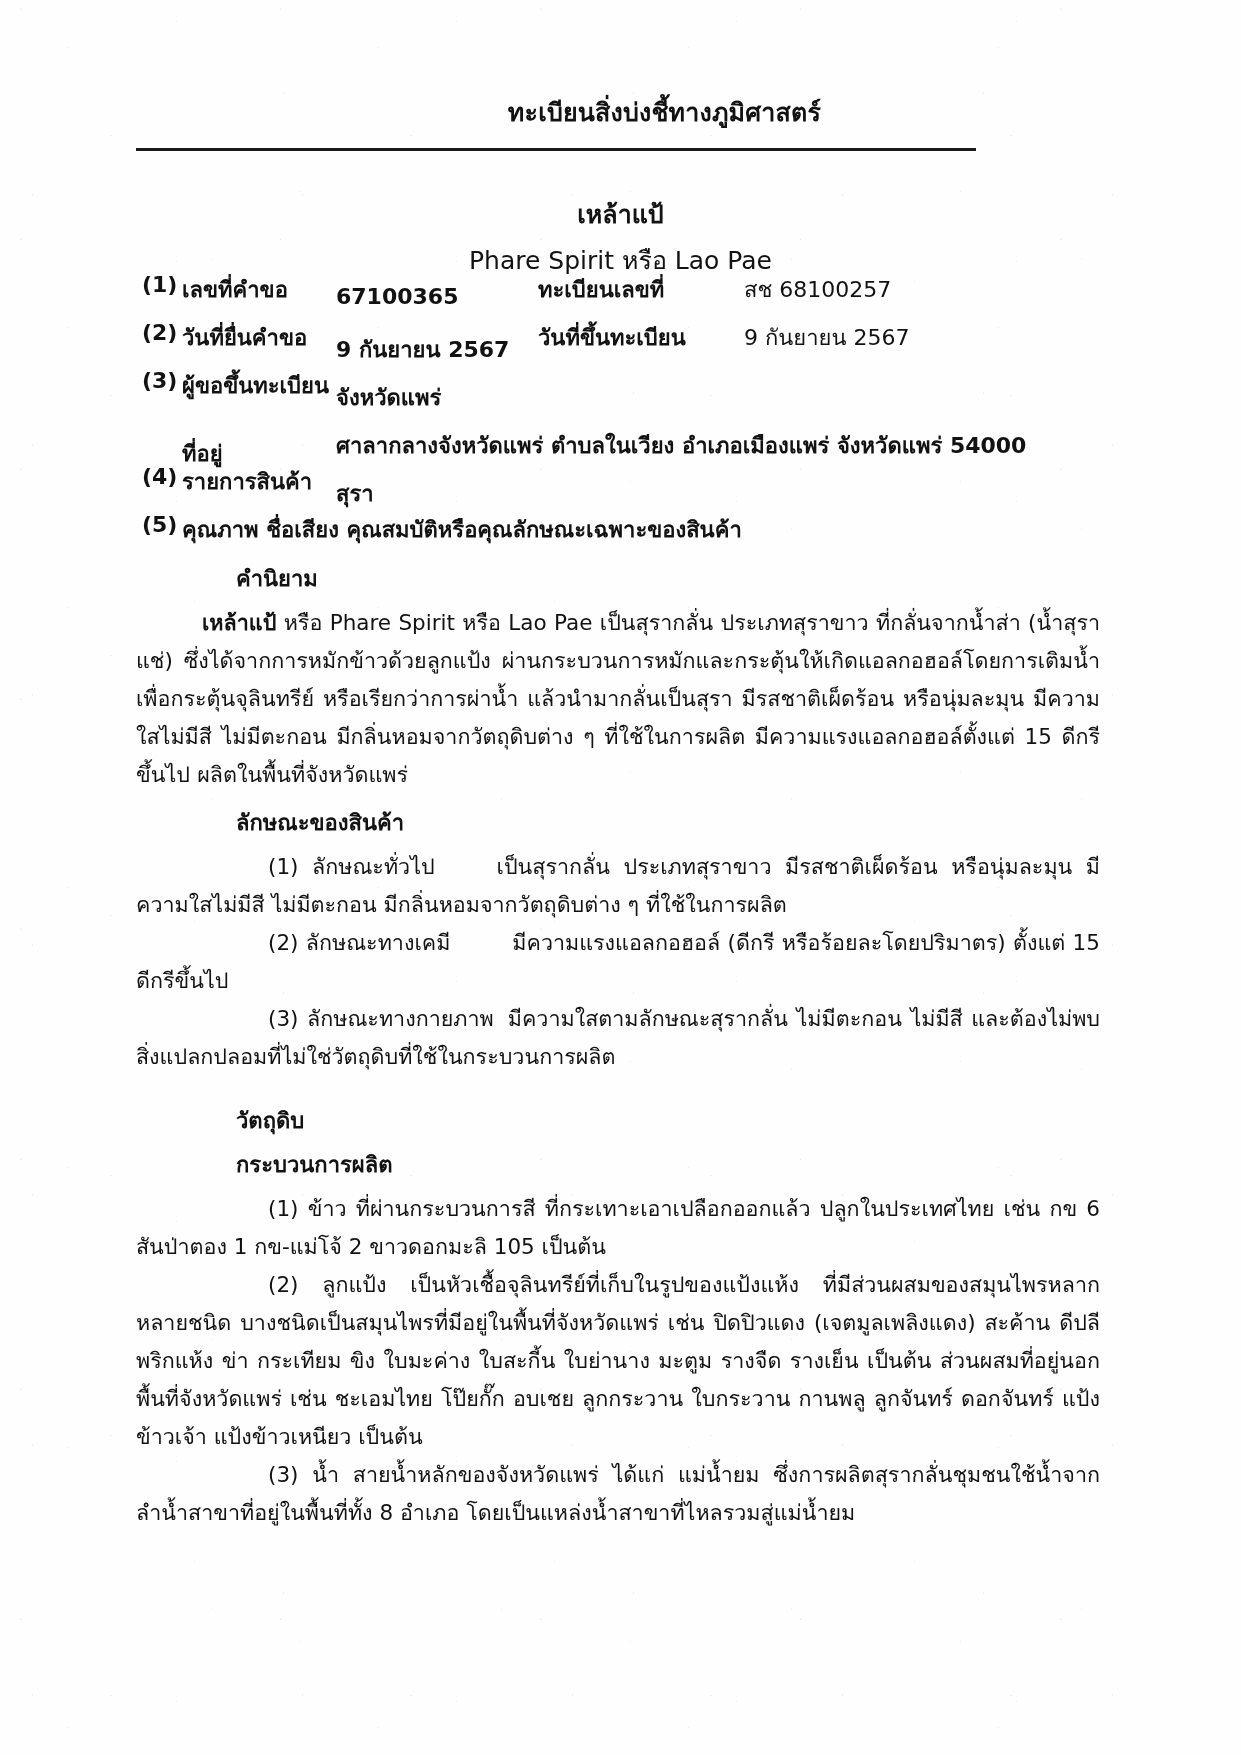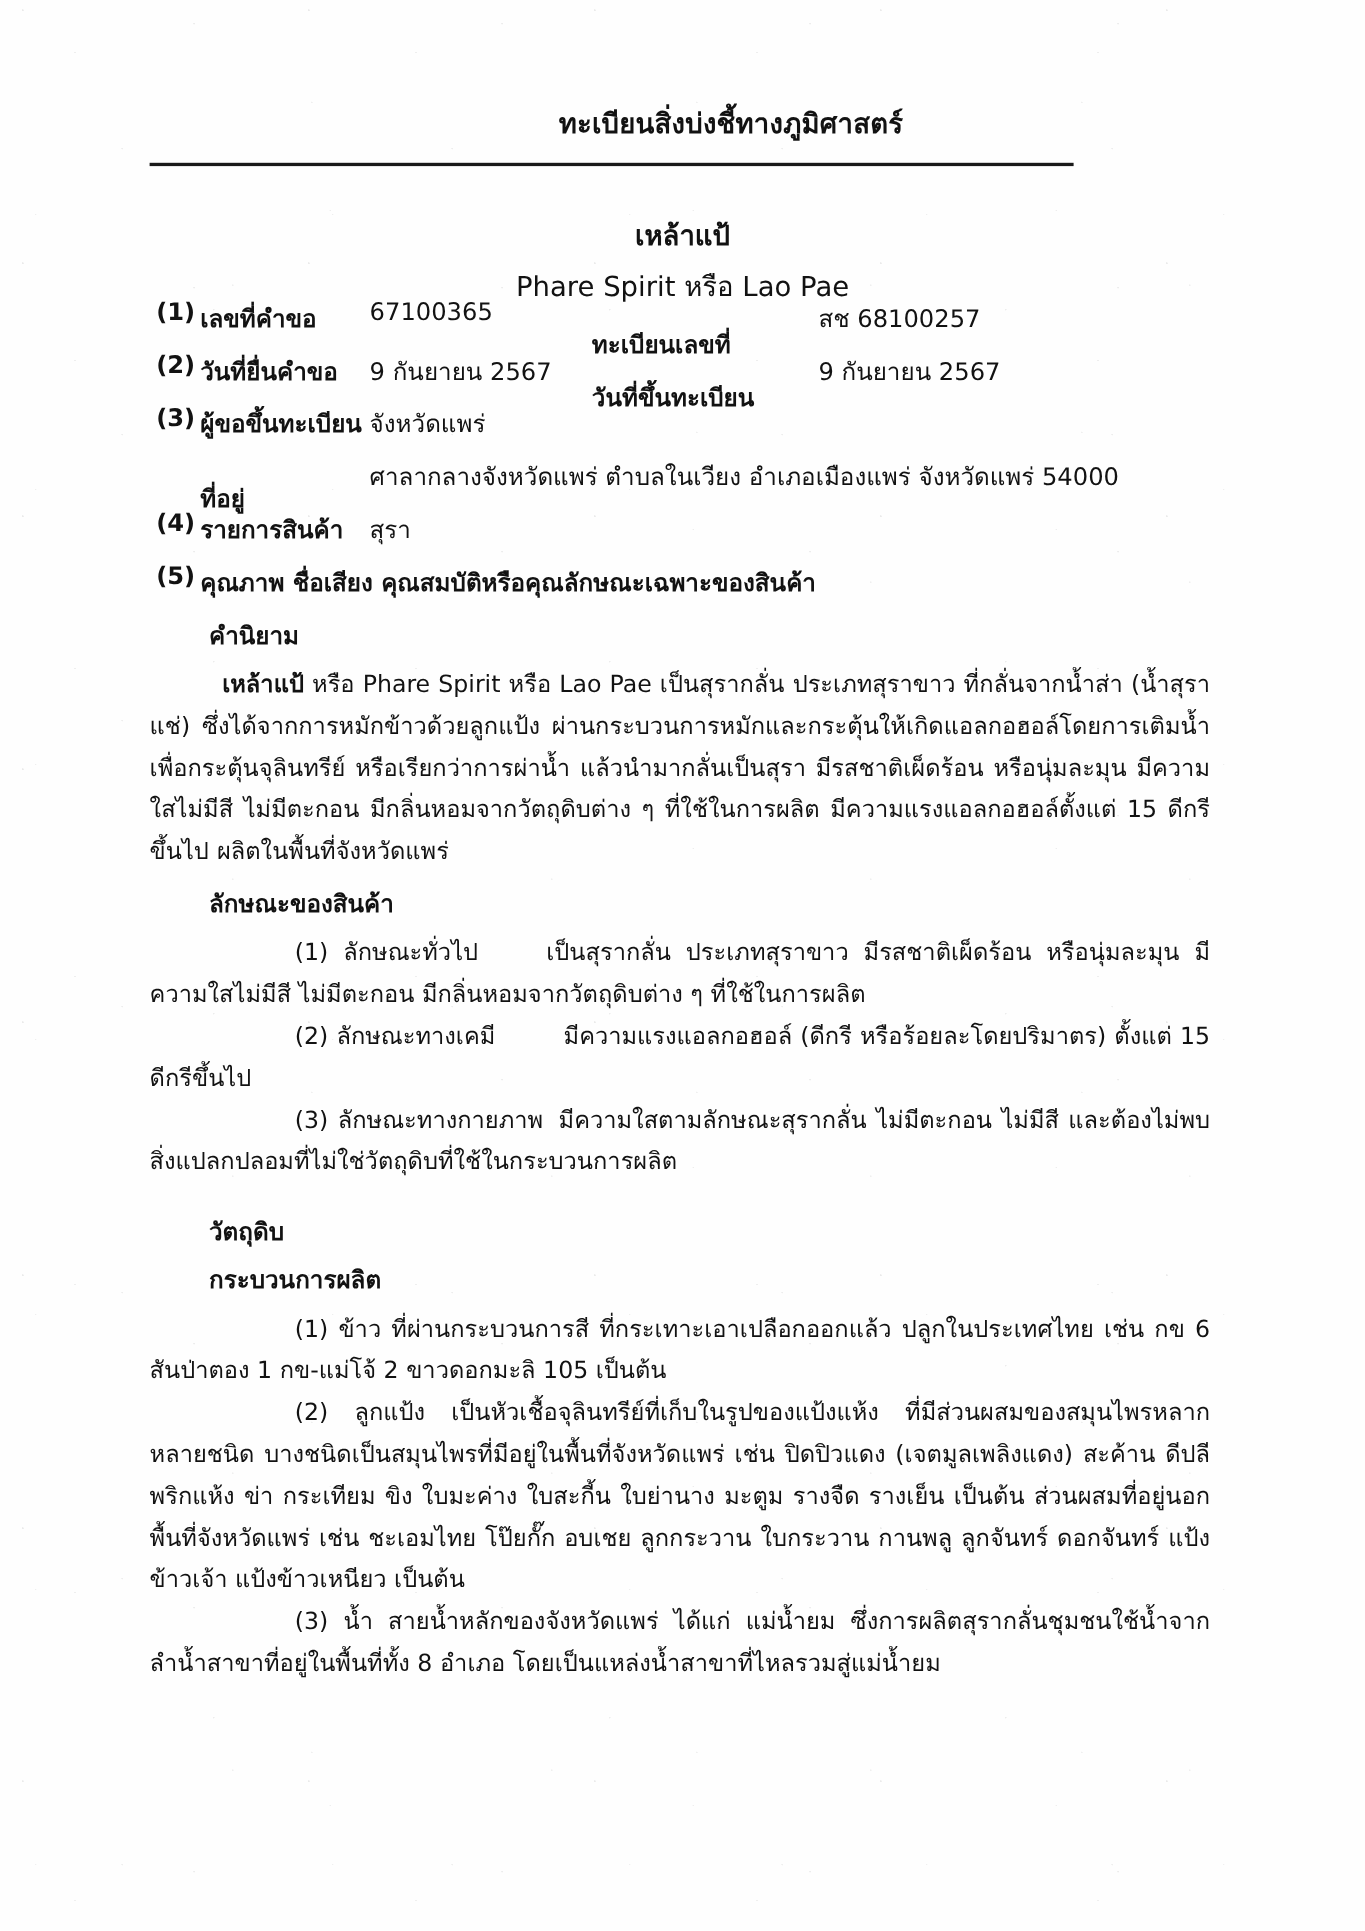--- a/index.html
+++ b/index.html
@@ -107,31 +107,30 @@
   .f-label {
     position: absolute;
     left: 182px;
     top: 0;
     font-weight: 700;
     white-space: nowrap;
   }
   .f-value {
     position: absolute;
     left: 336px;
-    top: 0;
-    font-weight: 400;
+    top: 12px;
+    font-weight: 700;
     white-space: nowrap;
   }
   .f-label2 {
     position: absolute;
     left: 538px;
     top: 0;
     font-weight: 700;
     white-space: nowrap;
-    margin-top: 24px;
   }
   .f-value2 {
     position: absolute;
     left: 744px;
     top: 0;
     font-weight: 400;
     white-space: nowrap;
   }
   .f-label-indent {
     position: absolute;
@@ -158,21 +157,21 @@
   
   .body-block {
     position: absolute;
     left: 136px;
     top: 560px;
     width: 964px;
   }
   .sub-head {
     font-size: 22px;
     font-weight: 700;
-    margin: 0 0 6px 54px;
+    margin: 0 0 6px 100px;
     line-height: 38px;
   }
   .para {
     font-size: 21.5px;
     line-height: 38px;
     text-align: justify;
     margin: 0;
     text-indent: 66px;
     word-spacing: .5px;
   }

